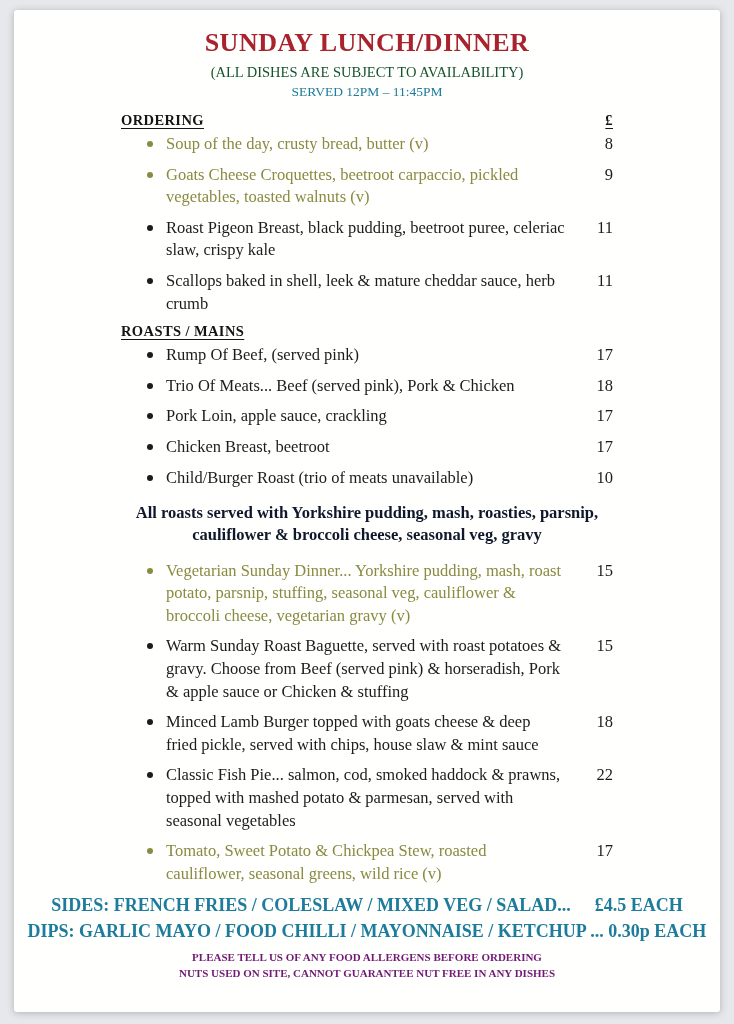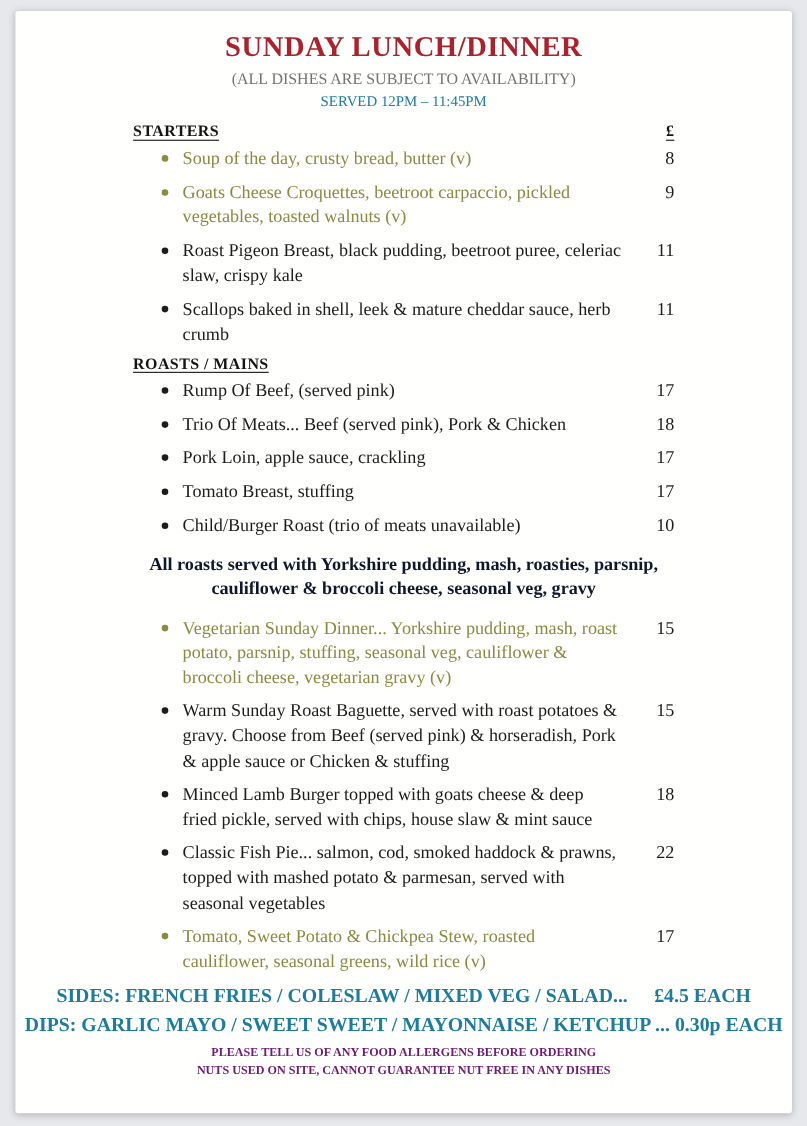--- a/index.html
+++ b/index.html
@@ -8,21 +8,21 @@
     font-family:"Liberation Serif","DejaVu Serif",serif;
   }
   .sheet{
     width:706px;min-height:1002px;margin:0 auto;position:relative;top:10px;
     background:#fffffe;border-radius:3px;box-sizing:border-box;
     box-shadow:0 1px 7px rgba(50,50,65,.3);
     padding:18px 0 20px;
   }
   .head{text-align:center;}
   .title{color:#a8232d;font-size:26px;font-weight:700;letter-spacing:.5px;}
-  .subtitle{color:#737373;font-size:14.5px;margin-top:6px;}
+  .subtitle{color:#14532d;font-size:14.5px;margin-top:6px;}
   .served{color:#1d7b9c;font-size:13.5px;margin-top:3px;}
   .content{width:492px;margin:12px auto 0;}
   .sec-head{display:flex;justify-content:space-between;align-items:flex-end;
     font-weight:700;font-size:14.5px;letter-spacing:.4px;color:#151515;margin:8px 0 4px;}
   .sec-head .h,.sec-head .cur{text-decoration:underline;text-underline-offset:3px;}
   .item{display:flex;align-items:flex-start;margin:0 0 8px 26px;}
   .bullet{width:6px;height:6px;border-radius:50%;background:#1c1c1c;margin:8px 13px 0 0;flex:none;}
   .item.veg .bullet{background:#8a8a42;}
   .txt{flex:1;font-size:16.5px;line-height:1.37;color:#1c1c1c;padding-right:16px;}
   .item.veg .txt{color:#8a8a42;}
@@ -41,21 +41,21 @@
 
     <div class="head">
       <div class="title">SUNDAY LUNCH/DINNER</div>
       <div class="subtitle">(ALL DISHES ARE SUBJECT TO AVAILABILITY)</div>
       <div class="served">SERVED 12PM – 11:45PM</div>
     </div>
 
     <div class="content">
 
       <div class="sec-head">
-        <span class="h">STARTERS</span>
+        <span class="h">ORDERING</span>
         <span class="cur">£</span>
       </div>
 
       <div class="item veg">
         <span class="bullet"></span>
         <span class="txt">Soup of the day, crusty bread, butter (v)</span>
         <span class="price">8</span>
       </div>
       <div class="item veg">
         <span class="bullet"></span>
@@ -87,21 +87,21 @@
         <span class="txt">Trio Of Meats... Beef (served pink), Pork &amp; Chicken</span>
         <span class="price">18</span>
       </div>
       <div class="item">
         <span class="bullet"></span>
         <span class="txt">Pork Loin, apple sauce, crackling</span>
         <span class="price">17</span>
       </div>
       <div class="item">
         <span class="bullet"></span>
-        <span class="txt">Tomato Breast, stuffing</span>
+        <span class="txt">Chicken Breast, beetroot</span>
         <span class="price">17</span>
       </div>
       <div class="item">
         <span class="bullet"></span>
         <span class="txt">Child/Burger Roast (trio of meats unavailable)</span>
         <span class="price">10</span>
       </div>
 
       <div class="note">All roasts served with Yorkshire pudding, mash, roasties, parsnip, cauliflower &amp; broccoli cheese, seasonal veg, gravy</div>
 
@@ -129,21 +129,21 @@
         <span class="bullet"></span>
         <span class="txt">Tomato, Sweet Potato &amp; Chickpea Stew, roasted cauliflower, seasonal greens, wild rice (v)</span>
         <span class="price">17</span>
       </div>
     </div>
 
     <div class="footer">
       <div class="sides">
         <span>SIDES: FRENCH FRIES / COLESLAW / MIXED VEG / SALAD...</span><span class="gap"></span><span>£4.5 EACH</span>
       </div>
-      <div class="sides">DIPS: GARLIC MAYO / SWEET SWEET / MAYONNAISE / KETCHUP ... 0.30p EACH</div>
+      <div class="sides">DIPS: GARLIC MAYO / FOOD CHILLI / MAYONNAISE / KETCHUP ... 0.30p EACH</div>
       <div class="allergy">
         <div>PLEASE TELL US OF ANY FOOD ALLERGENS BEFORE ORDERING</div>
         <div>NUTS USED ON SITE, CANNOT GUARANTEE NUT FREE IN ANY DISHES</div>
       </div>
     </div>
 
   </div>
 </div>
 
 </body></html>

